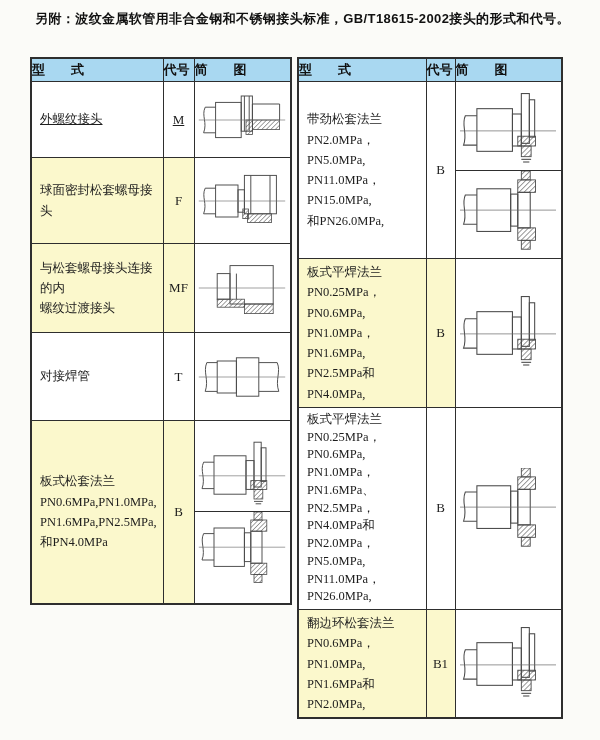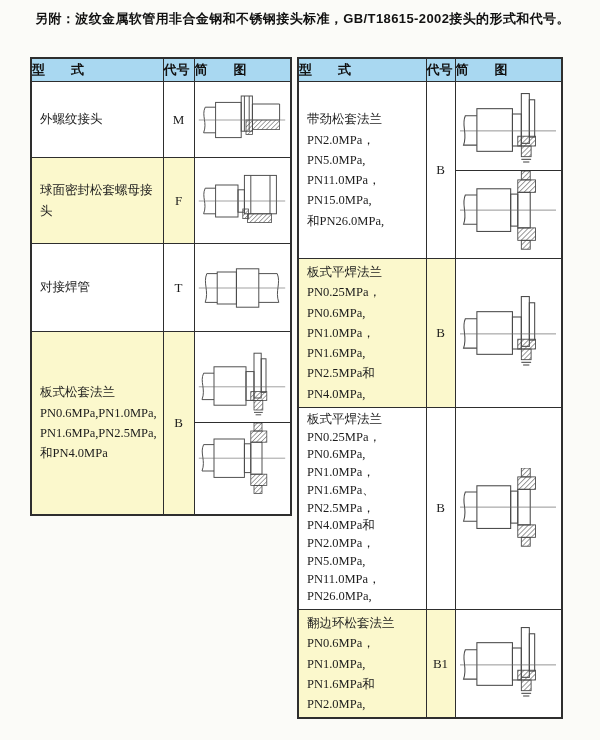--- a/index.html
+++ b/index.html
@@ -89,21 +89,21 @@
         <col style="width:97px">
       </colgroup>
     <thead>
       <tr>
         <th>型　　式</th>
         <th>代号</th>
         <th>简　　图</th>
       </tr>
     </thead>
     <tbody id="left-body">
-        <tr style="height: 76px;">
+        <tr style="height: 76px; text-decoration: underline;">
           <td class="type-cell">
             <div class="lines">外螺纹接头</div>
           </td>
           <td class="code-cell">M</td>
           <td class="diagram-cell">
             <div class="diagram-stack">
               <div class="diagram-box">
                 <svg viewBox="0 0 110 90" width="94" height="72" xmlns="http://www.w3.org/2000/svg">
                   <path d="M 22 29 H 9 C 4 39.56, 12 48.2, 7 61 H 22" stroke="#4a4a4a" fill="none" stroke-width="1.2"></path>
                   <rect x="22" y="23" width="32" height="44" stroke="#4a4a4a" fill="none" stroke-width="1.2"></rect>
@@ -129,20 +129,41 @@
               <div class="diagram-box">
                 <svg viewBox="0 0 110 90" width="94" height="72" xmlns="http://www.w3.org/2000/svg">
                   <path d="M 22 29 H 9 C 4 39.56, 12 48.2, 7 61 H 22" stroke="#4a4a4a" fill="none" stroke-width="1.2"></path>
                   <rect x="22" y="25" width="28" height="40" stroke="#4a4a4a" fill="none" stroke-width="1.2"></rect>
                   <rect x="50" y="31" width="8" height="28" stroke="#4a4a4a" fill="none" stroke-width="1.2"></rect>
                   <rect x="58" y="13" width="40" height="48" stroke="#4a4a4a" fill="none" stroke-width="1.2"></rect>
                   <line x1="66" y1="13" x2="66" y2="61" stroke="#4a4a4a" fill="none" stroke-width="1.2"></line>
                   <line x1="90" y1="13" x2="90" y2="61" stroke="#4a4a4a" fill="none" stroke-width="1.2"></line>
                   <rect x="62" y="61" width="30" height="11" fill="url(#hatch)" stroke="#4a4a4a" stroke-width="1"></rect>
                   <rect x="56" y="55" width="7" height="12" fill="url(#hatch)" stroke="#4a4a4a" stroke-width="1"></rect>
+                  <line x1="1" y1="45" x2="109" y2="45" stroke="#6b6b6b" stroke-width="0.8"></line>
+                </svg>
+              </div>
+            </div>
+          </td>
+        </tr>
+        <tr style="height: 89px;">
+          <td class="type-cell hl">
+            <div class="lines">与松套螺母接头连接的内
+螺纹过渡接头</div>
+          </td>
+          <td class="code-cell hl">MF</td>
+          <td class="diagram-cell">
+            <div class="diagram-stack">
+              <div class="diagram-box">
+                <svg viewBox="0 0 110 90" width="94" height="72" xmlns="http://www.w3.org/2000/svg">
+                  <rect x="24" y="27" width="16" height="32" stroke="#4a4a4a" fill="none" stroke-width="1.2"></rect>
+                  <rect x="40" y="17" width="54" height="48" stroke="#4a4a4a" fill="none" stroke-width="1.2"></rect>
+                  <line x1="48" y1="27" x2="48" y2="59" stroke="#4a4a4a" fill="none" stroke-width="1.2"></line>
+                  <rect x="24" y="59" width="34" height="10" fill="url(#hatch)" stroke="#4a4a4a" stroke-width="1"></rect>
+                  <rect x="58" y="65" width="36" height="12" fill="url(#hatch)" stroke="#4a4a4a" stroke-width="1"></rect>
                   <line x1="1" y1="45" x2="109" y2="45" stroke="#6b6b6b" stroke-width="0.8"></line>
                 </svg>
               </div>
             </div>
           </td>
         </tr>
         <tr style="height: 88px;">
           <td class="type-cell">
             <div class="lines">对接焊管</div>
           </td>

